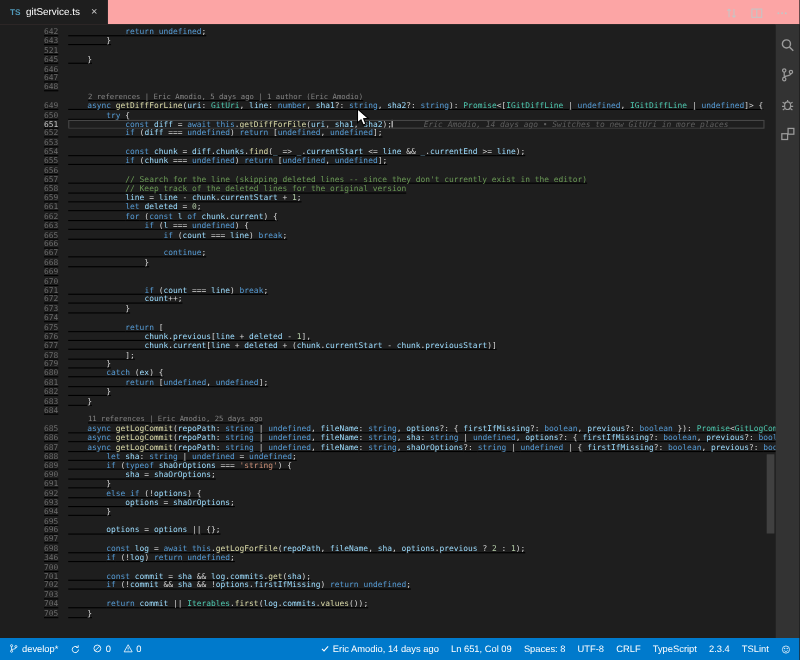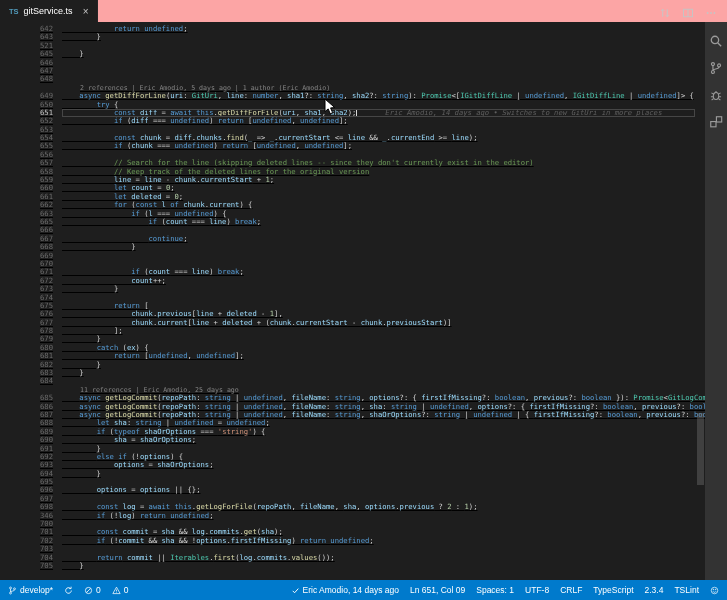--- a/index.html
+++ b/index.html
@@ -37,21 +37,21 @@
   
   .activitybar{flex:0 0 22px;background:#333333;display:flex;flex-direction:column;align-items:center;
                padding-top:12px;gap:13px;}
   .ab-item{width:14px;height:14px;color:#9b9b9b;cursor:pointer;}
 
   
   .statusbar{height:20px;min-height:20px;background:#007acc;color:#ffffff;display:flex;
              justify-content:space-between;align-items:center;padding:0 8px;
              font:8.5px "Liberation Sans",sans-serif;}
   .sb-left,.sb-right{display:flex;align-items:center;gap:11px;}
-  .sb-item{display:flex;align-items:center;gap:3px;cursor:pointer;white-space:nowrap;}
+  .sb-item{display:flex;align-items:flex-start;gap:3px;cursor:pointer;white-space:nowrap;}
   .icon{display:inline-block;}
   .icon svg{width:100%;height:100%;display:block;}
   .sb-item .icon{width:9px;height:9px;}
 
   .mouse-cursor{position:absolute;left:324px;top:98px;width:12px;height:18px;z-index:20;pointer-events:none;}
 </style>
 </head>
 <body>
 
 <div class="window">
@@ -151,24 +151,20 @@
           </div>
           <div class="row">
             <span class="ln">658</span>
             <span class="code"><span class="tok-p">            </span><span class="tok-c">// Keep track of the deleted lines for the original version</span></span>
           </div>
           <div class="row">
             <span class="ln">659</span>
             <span class="code"><span class="tok-p">            </span><span class="tok-v">line</span><span class="tok-p"> = </span><span class="tok-v">line</span><span class="tok-p"> - </span><span class="tok-v">chunk</span><span class="tok-p">.</span><span class="tok-v">currentStart</span><span class="tok-p"> + </span><span class="tok-num">1</span><span class="tok-p">;</span></span>
           </div>
           <div class="row">
-            <span class="ln">660</span>
-            <span class="code"><span class="tok-p">            </span><span class="tok-k">let</span><span class="tok-p"> </span><span class="tok-v">count</span><span class="tok-p"> = </span><span class="tok-num">0</span><span class="tok-p">;</span></span>
-          </div>
-          <div class="row">
             <span class="ln">661</span>
             <span class="code"><span class="tok-p">            </span><span class="tok-k">let</span><span class="tok-p"> </span><span class="tok-v">deleted</span><span class="tok-p"> = </span><span class="tok-num">0</span><span class="tok-p">;</span></span>
           </div>
           <div class="row">
             <span class="ln">662</span>
             <span class="code"><span class="tok-p">            </span><span class="tok-k">for</span><span class="tok-p"> (</span><span class="tok-k">const</span><span class="tok-p"> </span><span class="tok-v">l</span><span class="tok-p"> </span><span class="tok-k">of</span><span class="tok-p"> </span><span class="tok-v">chunk</span><span class="tok-p">.</span><span class="tok-v">current</span><span class="tok-p">) {</span></span>
           </div>
           <div class="row">
             <span class="ln">663</span>
             <span class="code"><span class="tok-p">                </span><span class="tok-k">if</span><span class="tok-p"> (</span><span class="tok-v">l</span><span class="tok-p"> === </span><span class="tok-k">undefined</span><span class="tok-p">) {</span></span>
@@ -414,21 +410,21 @@
             <svg viewBox="0 0 16 16" fill="none" stroke="currentColor" stroke-width="1.7">
               <path d="M3 8.6l3.4 3.4L13 4.6"></path>
             </svg>
           </span>
           <span>Eric Amodio, 14 days ago</span>
         </div>
         <div class="sb-item">
           <span>Ln 651, Col 09</span>
         </div>
         <div class="sb-item">
-          <span>Spaces: 1</span>
+          <span>Spaces: 8</span>
         </div>
         <div class="sb-item">
           <span>UTF-8</span>
         </div>
         <div class="sb-item">
           <span>CRLF</span>
         </div>
         <div class="sb-item">
           <span>TypeScript</span>
         </div>

